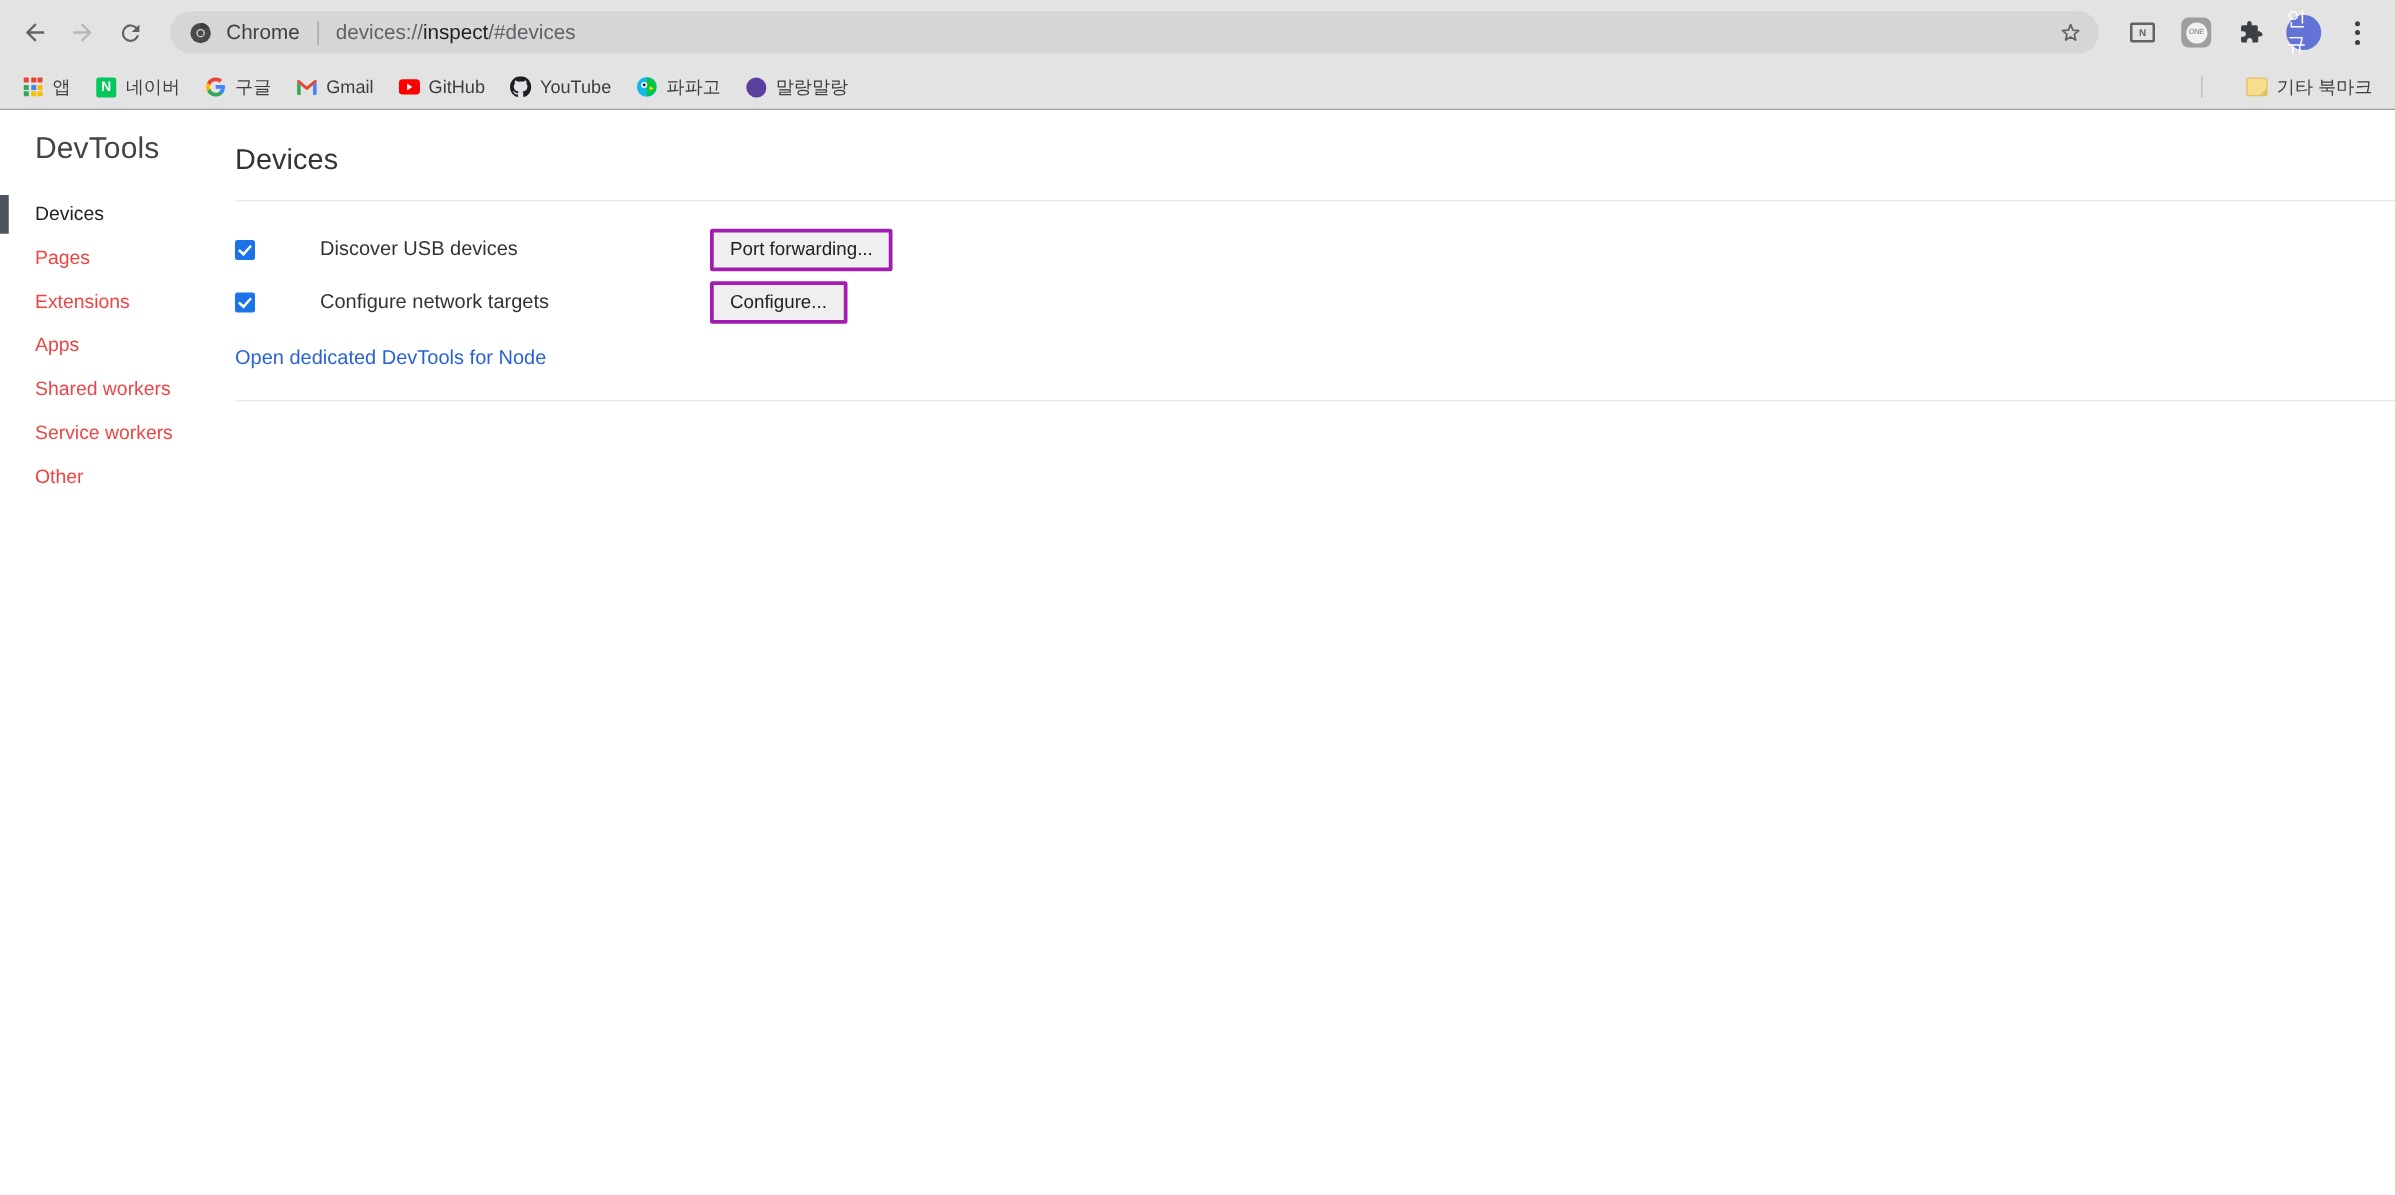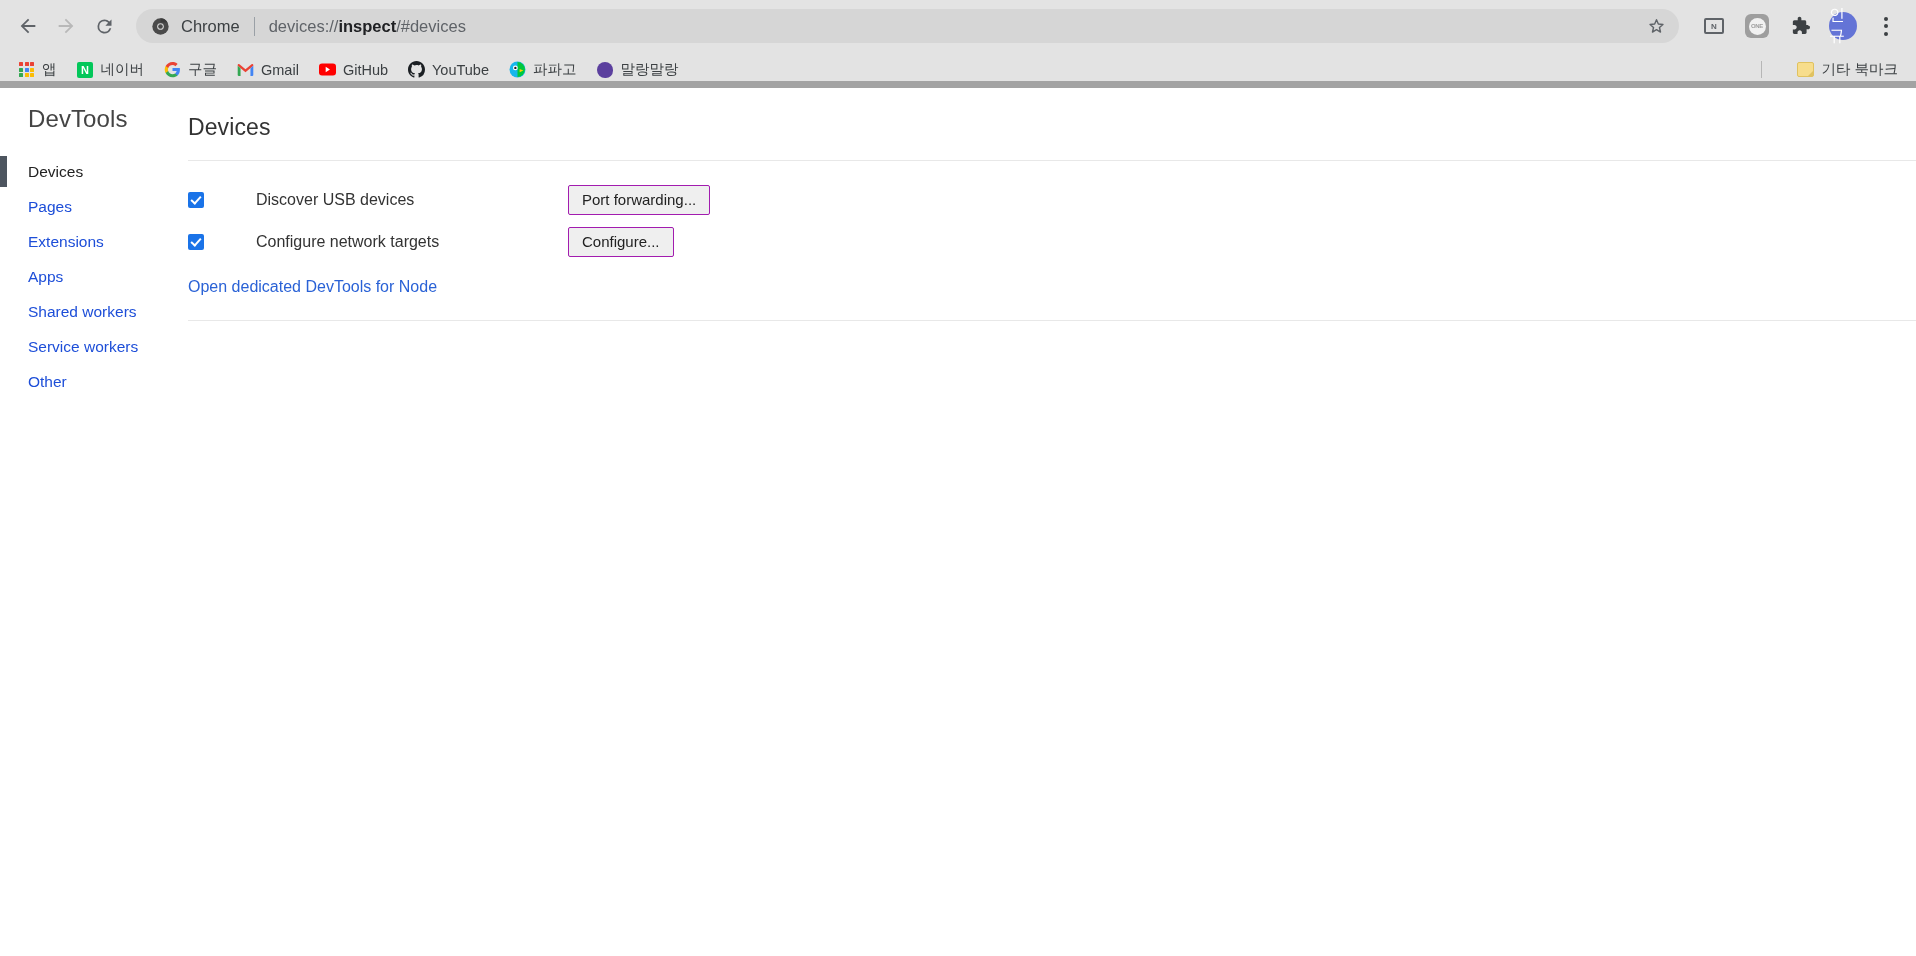--- a/index.html
+++ b/index.html
@@ -11,21 +11,21 @@
     font-family: "Liberation Sans", sans-serif;
     -webkit-font-smoothing: antialiased;
   }
 
   
   .browser-chrome {
     background: #e3e3e3;
     height: 88px;
     width: 100%;
     position: relative;
-    border-bottom: 7px solid #a3a3a3;
+    border-bottom: 1px solid #a3a3a3;
   }
 
   
   .toolbar {
     height: 52px;
     display: flex;
     align-items: center;
     padding: 0 12px 0 10px;
   }
   .nav-btn {
@@ -71,21 +71,21 @@
     flex: 0 0 auto;
   }
   .omnibox-url {
     font-size: 16.5px;
     color: #5f6368;
     white-space: nowrap;
     overflow: hidden;
     text-overflow: ellipsis;
     flex: 1 1 auto;
   }
-  .omnibox-url b { color: #202124; font-weight: 700; margin-top: 15px; }
+  .omnibox-url b { color: #202124; font-weight: 400; margin-top: 15px; }
   .star-btn {
     position: absolute;
     right: 10px; top: 50%;
     transform: translateY(-50%);
     width: 26px; height: 26px;
     display: flex; align-items: center; justify-content: center;
   }
 
   .tb-icon {
     width: 36px; height: 36px;
@@ -260,21 +260,21 @@
     padding-left: 28px;
     margin-bottom: 21px;
     letter-spacing: 0.1px;
   }
   .nav-item {
     height: 35px;
     display: flex;
     align-items: center;
     padding-left: 28px;
     font-size: 15.5px;
-    color: #1d4ed8;
+    color: #ef4444;
     position: relative;
   }
   .nav-item.active {
     color: #222222;
   }
   .nav-item.active:before {
     content: "";
     position: absolute;
     left: 0; top: 2px;
     width: 7px;
@@ -330,21 +330,21 @@
     font-size: 16px;
     color: #333333;
     width: 272px;
     flex: 0 0 auto;
   }
   .btn {
     font-family: "Liberation Sans", sans-serif;
     font-size: 15px;
     color: #222222;
     background: #efefef;
-    border: 1px solid #a21caf;
+    border: 3px solid #a21caf;
     border-radius: 2px;
     padding: 5px 13px 6px;
     line-height: 1.15;
   }
   .node-link {
     display: inline-block;
     font-size: 16px;
     color: #2a62d6;
     margin-top: 15px;
     margin-bottom: 24px;

